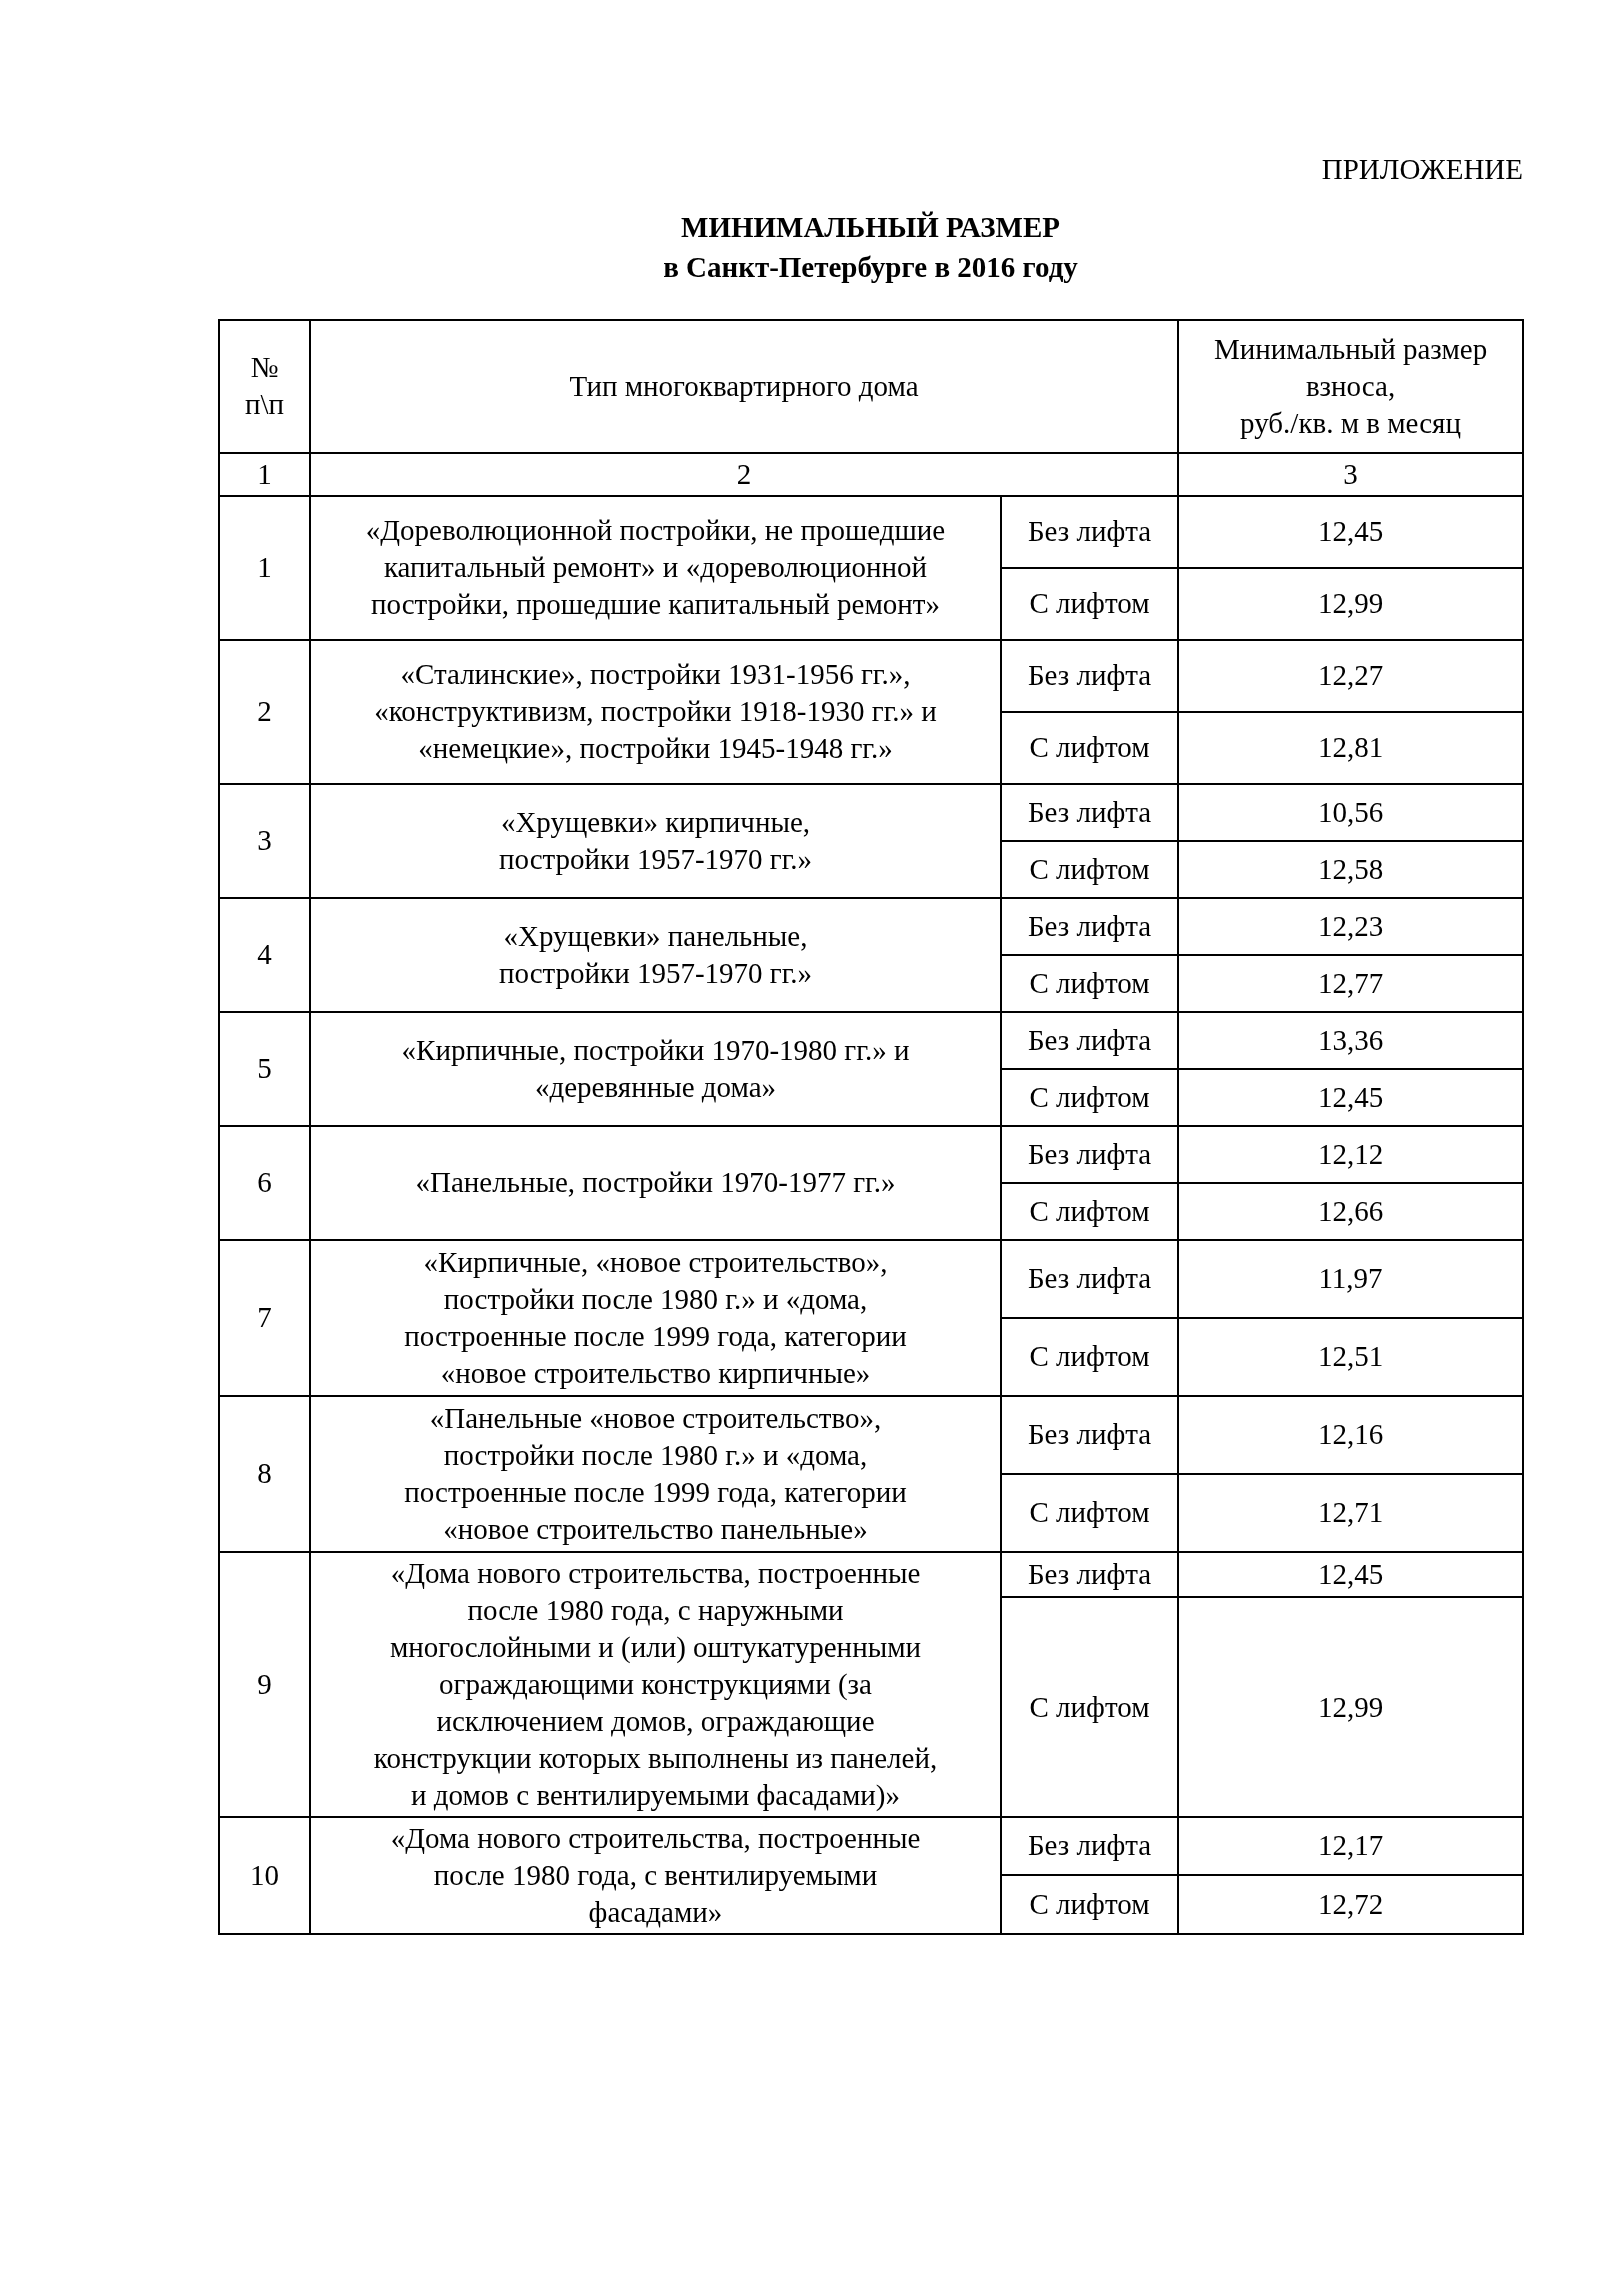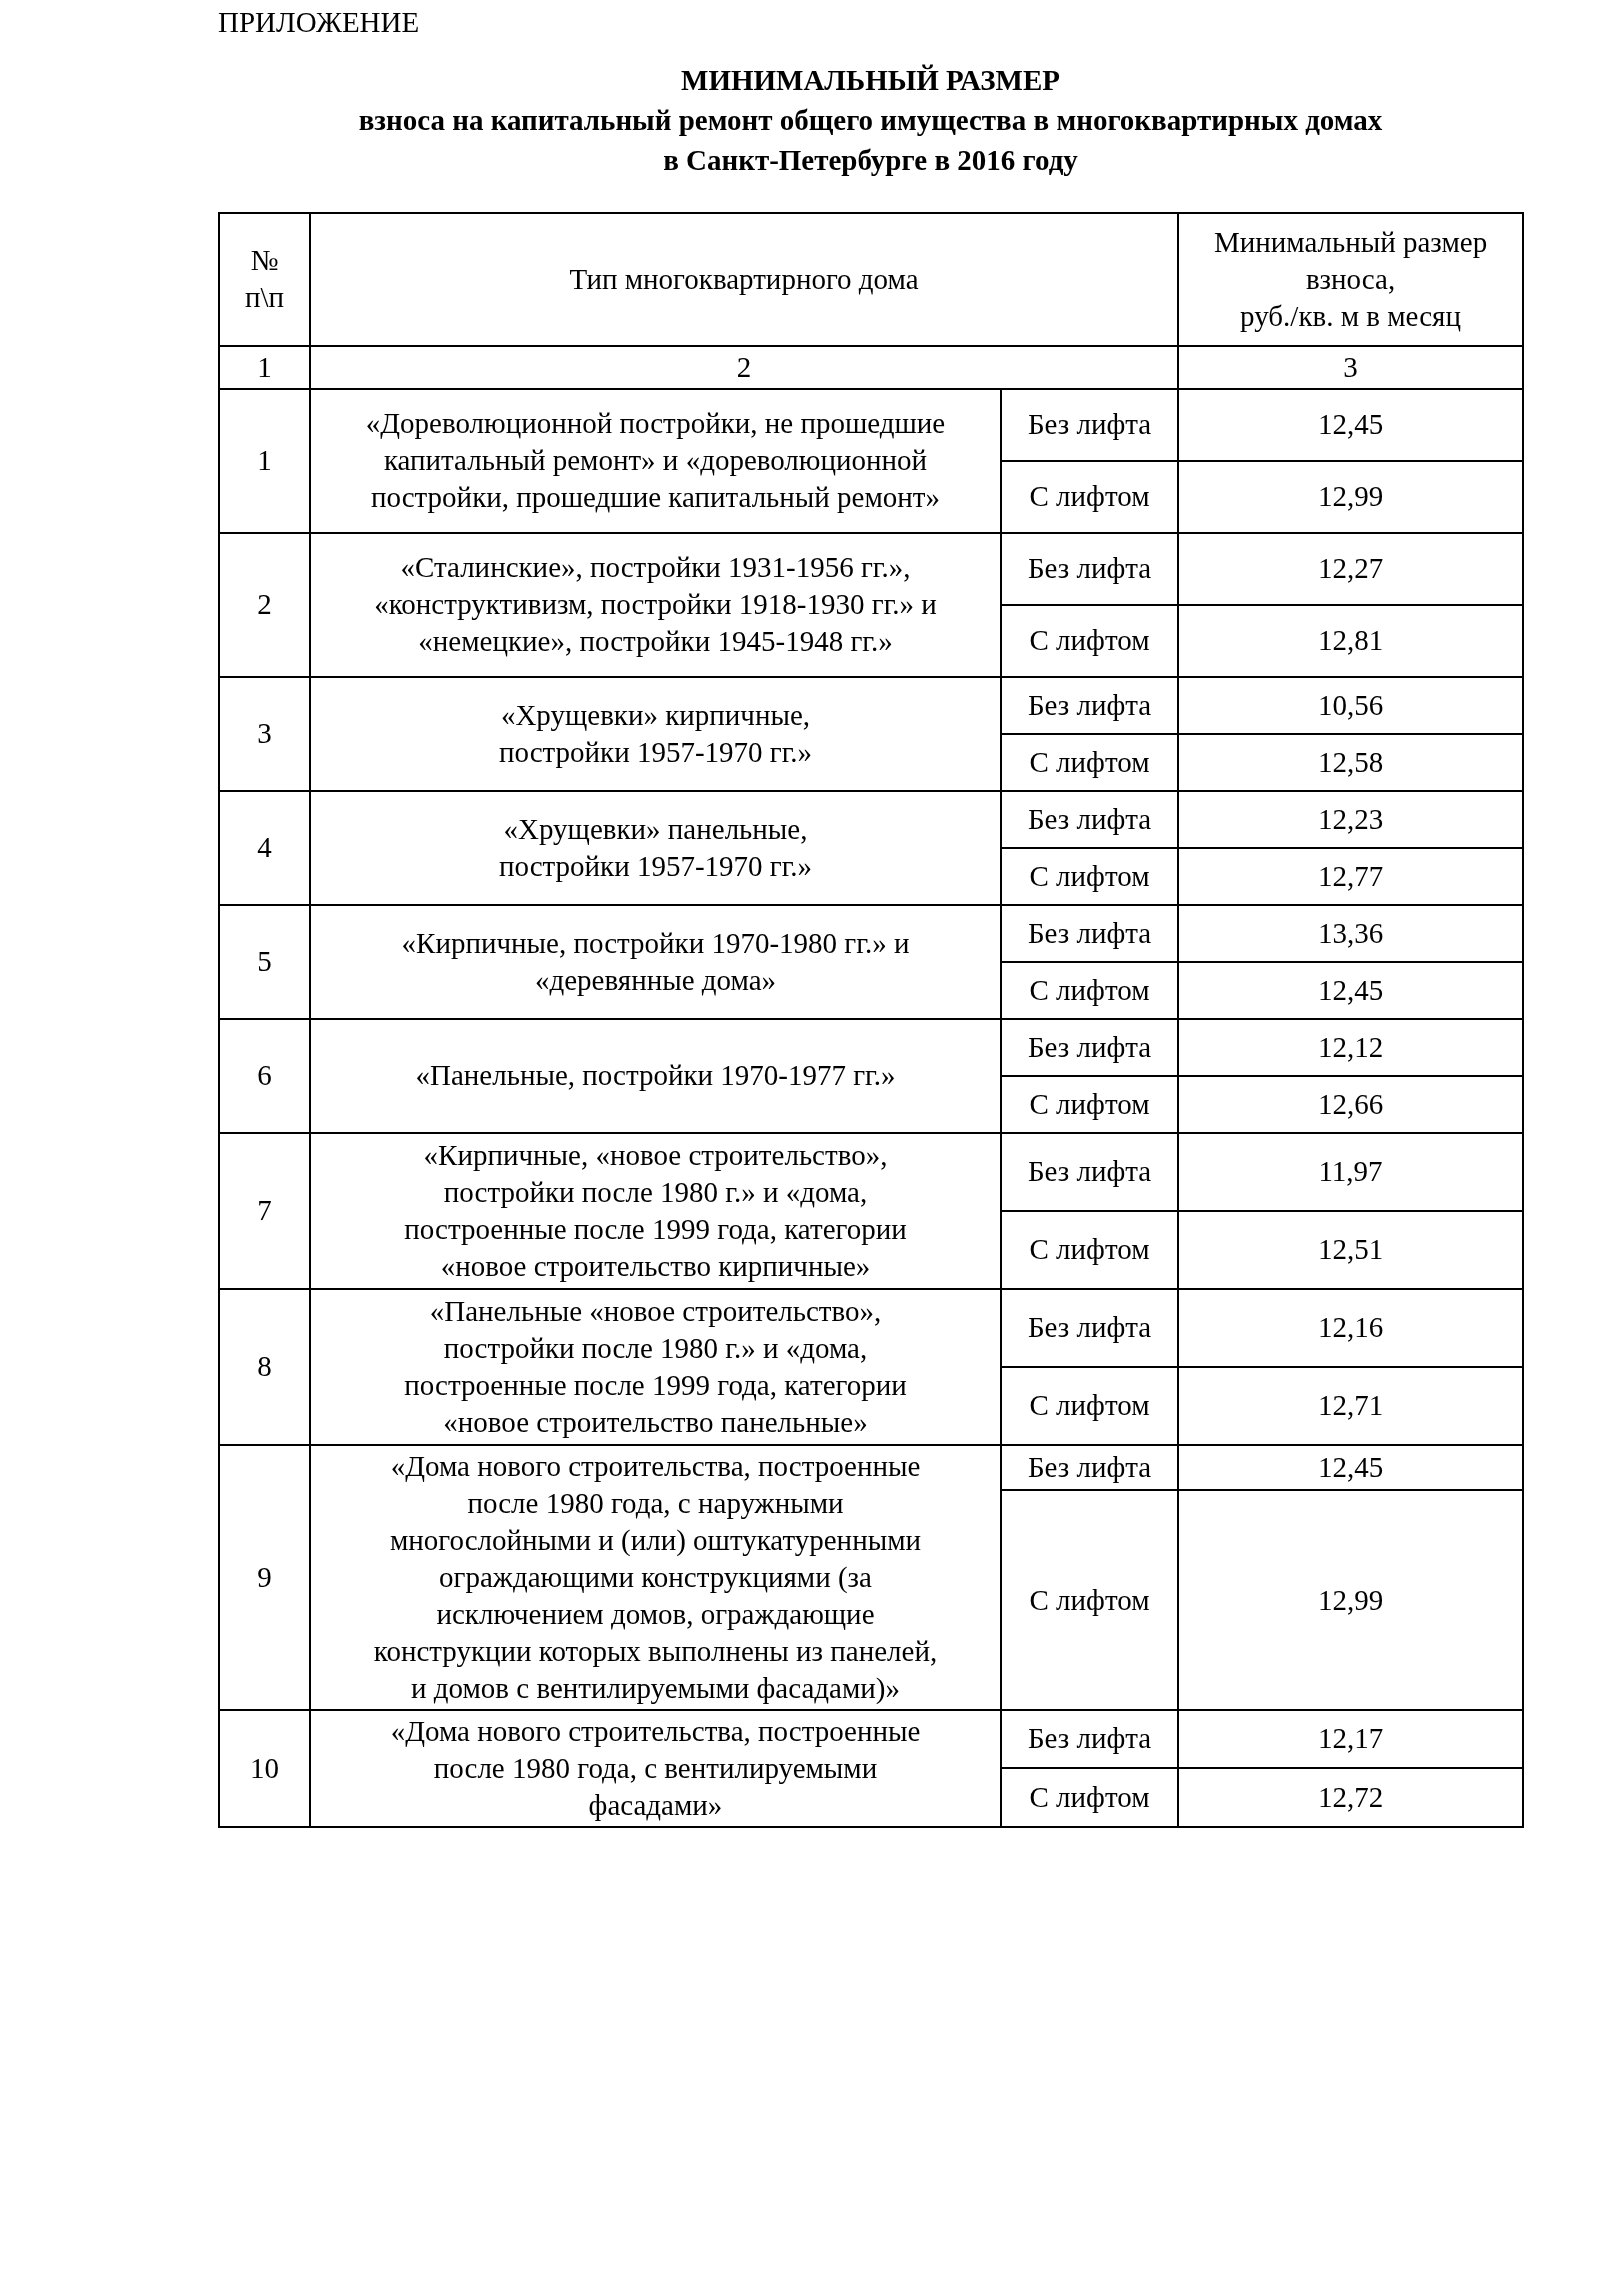--- a/index.html
+++ b/index.html
@@ -10,20 +10,22 @@
     background: #ffffff;
     color: #000000;
     font-family: "Liberation Serif", "DejaVu Serif", serif;
     overflow: hidden;
   }
   .content {
     margin-left: 218px;
     width: 1305px;
   }
   .approval {
+    padding-top: 147px;
+    text-align: right;
     font-size: 29px;
     line-height: 44px;
   }
   .title-block {
     margin-top: 15.7px;
     text-align: center;
     font-weight: bold;
     font-size: 29px;
     line-height: 40px;
   }
@@ -63,21 +65,20 @@
 
 <div class="sheet">
   <div class="content">
 
     <div class="approval">
       <div>ПРИЛОЖЕНИЕ</div>
     </div>
 
     <div class="title-block">
       <div>МИНИМАЛЬНЫЙ РАЗМЕР</div>
-      <div>взноса на капитальный ремонт общего имущества в многоквартирных домах</div>
       <div>в Санкт-Петербурге в 2016 году</div>
     </div>
 
     <table class="rates">
       <colgroup>
         <col class="c-num">
           <col class="c-desc">
           <col class="c-lift">
           <col class="c-val">
       </colgroup>

